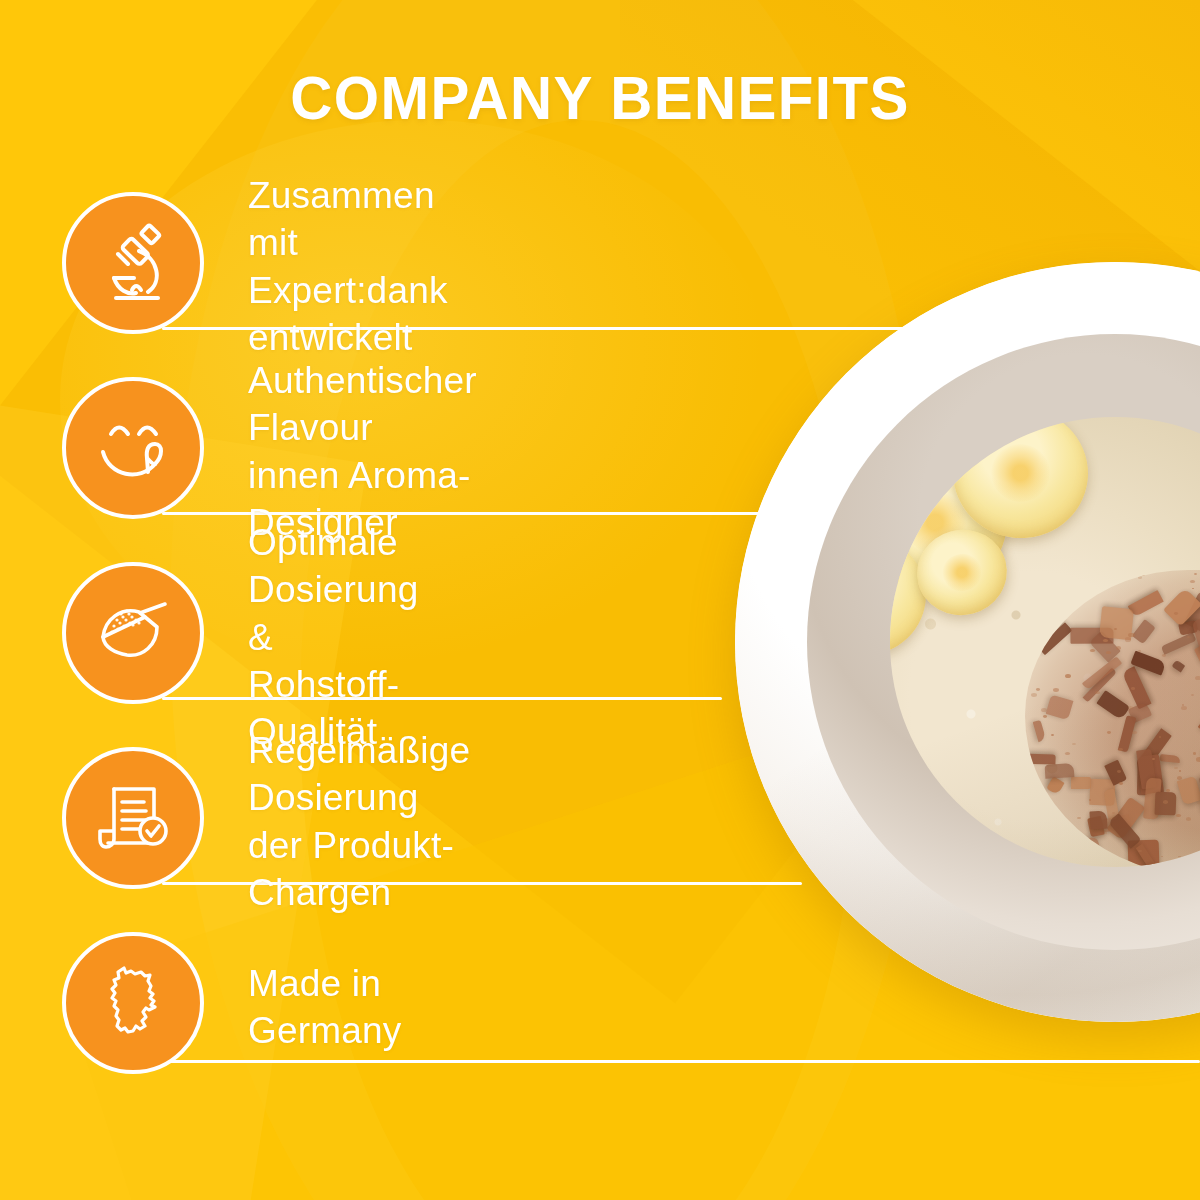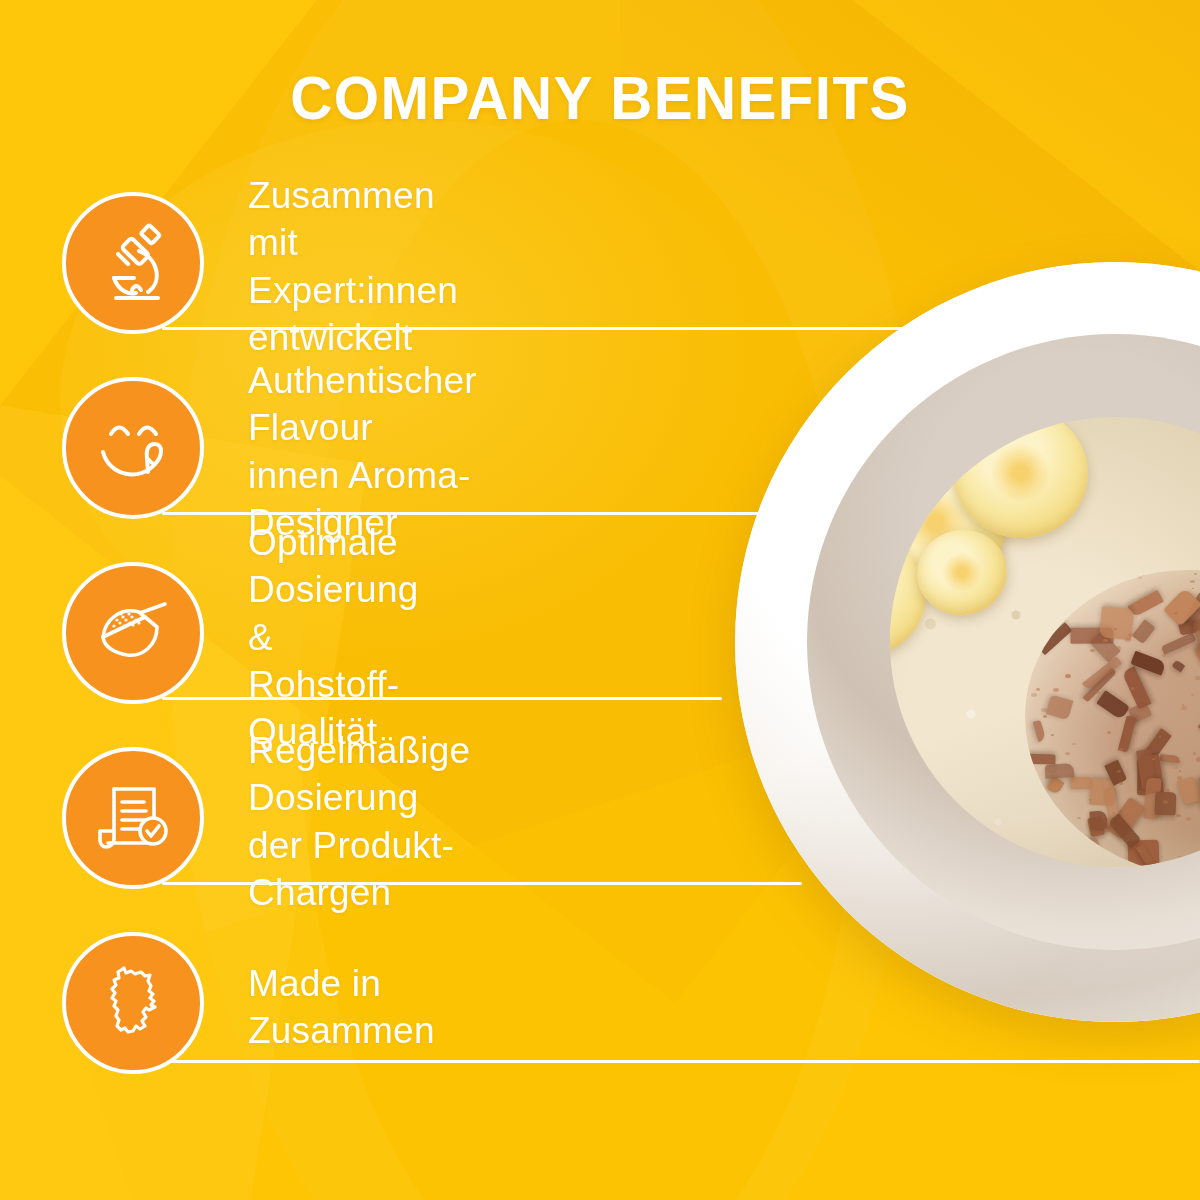--- a/index.html
+++ b/index.html
@@ -466,21 +466,21 @@
           <rect x="33" y="24" width="25" height="14" rx="3" transform="rotate(44 45 31)"></rect>
           <line x1="28" y1="34" x2="38" y2="44"></line>
           <path d="M49 31 C68 38 73 62 58 72"></path>
           <path d="M24 58 L44 58"></path>
           <path d="M24 58 C28 70 38 75 46 73"></path>
           <path d="M42 70 q4 -8 9 0"></path>
           <line x1="26" y1="78" x2="68" y2="78"></line>
         </svg>
       </div>
       <div class="label">Zusammen mit
-Expert:innen entwickelt</div>
+Expert:dank entwickelt</div>
     </div>
 
     <div class="row row-2">
       <div class="badge">
         <svg width="96" height="96" viewBox="0 0 96 96" fill="none" stroke="#ffffff" stroke-width="4" stroke-linecap="round" stroke-linejoin="round">
           <path d="M26 34 q8 -13 17 0"></path>
           <path d="M54 34 q8 -13 17 0"></path>
           <path d="M18 52 C24 76 55 82 70 64"></path>
           <path d="M70 64 C78 56 78 44 70 44 C63 44 61 50 62 58 L63 72"></path>
           <path d="M62 58 q6 7 8 6"></path>
@@ -541,17 +541,17 @@
     <div class="row row-5">
       <div class="badge">
         <svg width="86" height="86" viewBox="0 0 86 86" fill="none" stroke="#ffffff" stroke-width="3.2" stroke-linecap="round" stroke-linejoin="round">
           <path d="M34 8 L36 13 L41 11 L45 14 L51 12 L55 16 L60 15 L58 21 L61 26 L59 31
                    L63 34 L60 38 L64 41 L61 45 L65 47 L59 50 L56 48 L53 52 L56 57
                    L52 61 L55 66 L50 69 L46 66 L43 71 L38 72 L35 68 L31 70 L27 66
                    L29 60 L26 56 L28 50 L24 46 L26 41 L22 38 L25 33 L22 29 L26 25
                    L24 20 L29 18 L28 12 Z"></path>
         </svg>
       </div>
-      <div class="label">Made in Zusammen</div>
+      <div class="label">Made in Germany</div>
     </div>
 
   </div>
 </div>
 
 </body></html>

